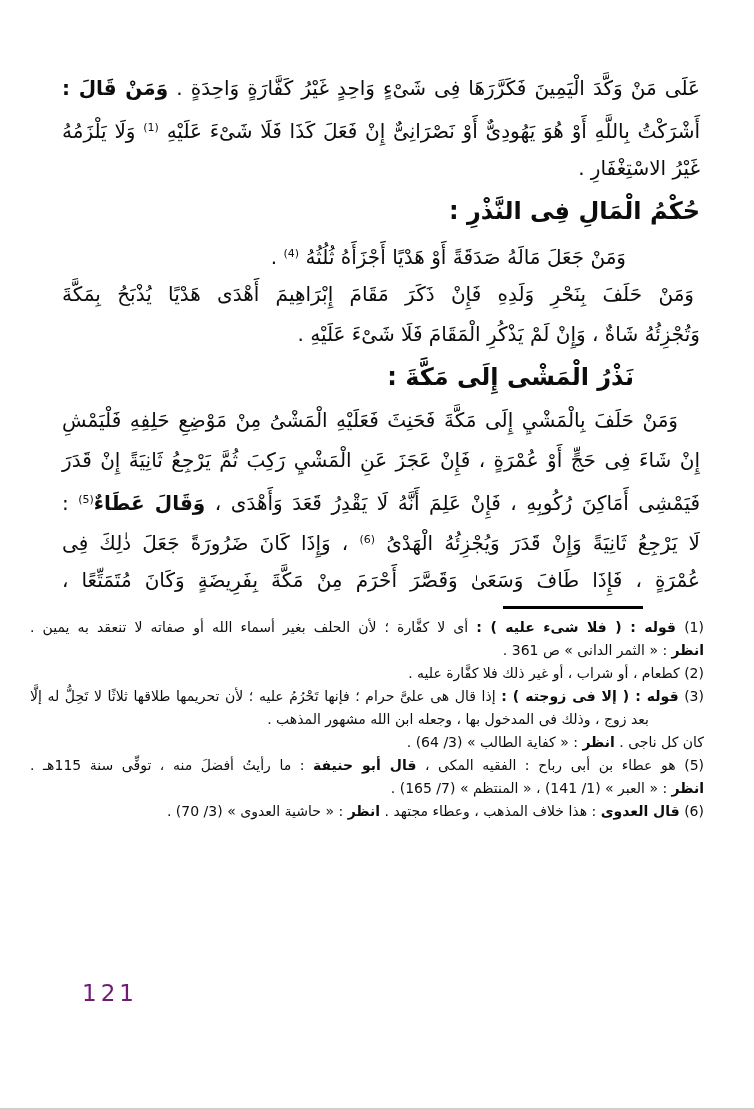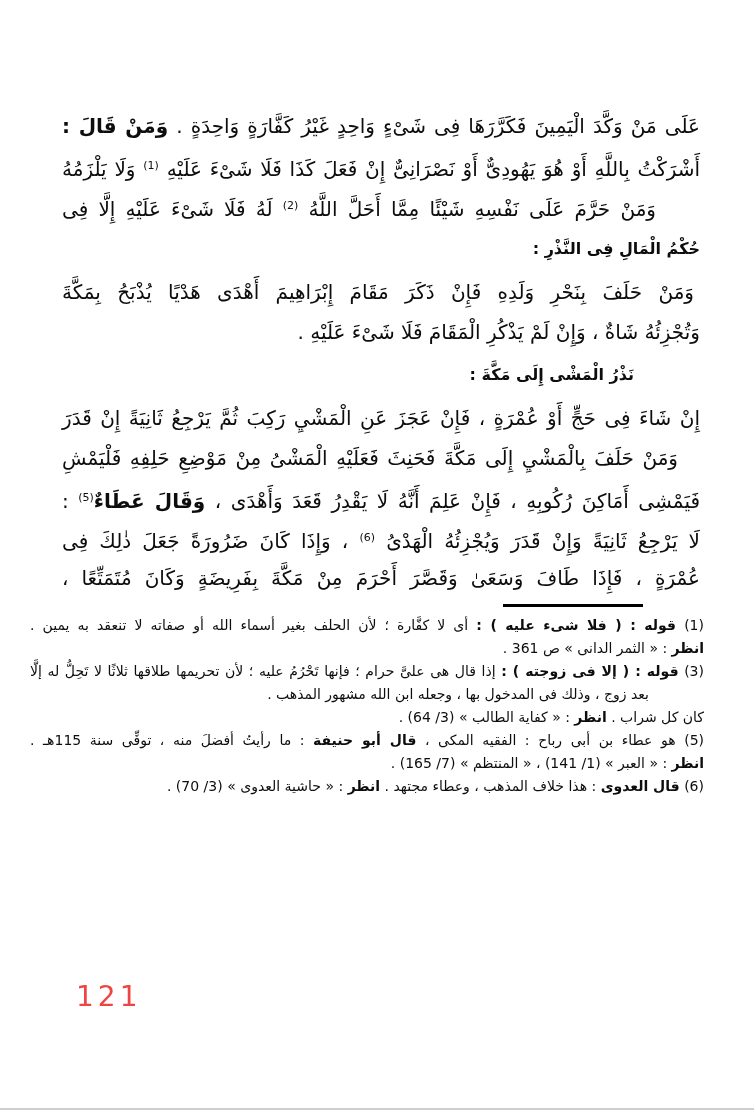--- a/index.html
+++ b/index.html
@@ -8,27 +8,27 @@
     position:relative;
     width:754px; height:1110px;
     background:#ffffff;
     color:#0d0d0d;
     font-family:"DejaVu Sans", sans-serif;
     overflow:hidden;
   }
   
   .main {
     direction:rtl;
-    padding:106px 54px 0 62px;
+    padding:68px 54px 0 62px;
     font-size:20px;
   }
   .ln { line-height:40px; height:40px; }
   .j { text-align:justify; text-align-last:justify; }
   .e { text-align:right; text-align-last:right; }
-  .hd { font-weight:bold; font-size:16px; line-height:46px; height:46px; text-align:right; }
+  .hd { font-weight:bold; font-size:24px; line-height:46px; height:46px; text-align:right; }
   .pr6  { padding-right:6px; }
   .pr22 { padding-right:22px; }
   .pr44 { padding-right:44px; }
   .pr55 { padding-right:55px; }
   .pr66 { padding-right:66px; }
   .pr74 { padding-right:74px; }
   .b { font-weight:bold; }
   .fnref {
     font-size:11px;
     vertical-align:7px;
@@ -45,65 +45,67 @@
   
   .footnotes {
     direction:rtl;
     padding:0 50px 0 30px;
     font-size:14px;
   }
   .fnln { line-height:23px; height:23px; }
   
   .pagenum {
     position:absolute;
-    left:76px; top:980px;
-    font-size:28px;
+    left:82px; top:980px;
+    font-size:23px;
     letter-spacing:4px;
-    color:#ef4444;
+    color:#701a75;
     direction:ltr;
   }
   .scan-edge {
     position:absolute; left:0; right:0; bottom:0;
     height:2px; background:#cfcfcf;
   }
 </style>
 </head>
 <body>
 
 <div class="page">
 
   <div class="main">
     <div class="ln j"><span>عَلَى مَنْ وَكَّدَ الْيَمِينَ فَكَرَّرَهَا فِى شَىْءٍ وَاحِدٍ غَيْرُ كَفَّارَةٍ وَاحِدَةٍ . </span><span class="b">وَمَنْ قَالَ :</span></div>
     <div class="ln j"><span>أَشْرَكْتُ بِاللَّهِ أَوْ هُوَ يَهُودِىٌّ أَوْ نَصْرَانِىٌّ إِنْ فَعَلَ كَذَا فَلَا شَىْءَ عَلَيْهِ </span><span class="fnref">(1)</span><span> وَلَا يَلْزَمُهُ</span></div>
+    <div class="ln e"><span>غَيْرُ الاسْتِغْفَارِ .</span></div>
 
-    <div class="ln j pr44"><span>وَمَنْ حَرَّمَ عَلَى نَفْسِهِ شَيْئًا مِمَّا أَحَلَّ اللَّهُ </span><span class="fnref">(2)</span><span> لَهُ فَلَا شَىْءَ عَلَيْهِ إِلَّا فِى</span></div>
 
     <div class="hd">حُكْمُ الْمَالِ فِى النَّذْرِ :</div>
 
+    <div class="ln e pr74"><span>وَمَنْ جَعَلَ مَالَهُ صَدَقَةً أَوْ هَدْيًا أَجْزَأَهُ ثُلُثُهُ </span><span class="fnref">(4)</span><span> .</span></div>
 
     <div class="ln j pr6"><span>وَمَنْ حَلَفَ بِنَحْرِ وَلَدِهِ فَإِنْ ذَكَرَ مَقَامَ إِبْرَاهِيمَ أَهْدَى هَدْيًا يُذْبَحُ بِمَكَّةَ</span></div>
     <div class="ln e"><span>وَتُجْزِئُهُ شَاةٌ ، وَإِنْ لَمْ يَذْكُرِ الْمَقَامَ فَلَا شَىْءَ عَلَيْهِ .</span></div>
 
     <div class="hd pr66">نَذْرُ الْمَشْى إِلَى مَكَّةَ :</div>
 
+    <div class="ln j pr22"><span>وَمَنْ حَلَفَ بِالْمَشْيِ إِلَى مَكَّةَ فَحَنِثَ فَعَلَيْهِ الْمَشْىُ مِنْ مَوْضِعِ حَلِفِهِ فَلْيَمْشِ</span></div>
     <div class="ln j"><span>إِنْ شَاءَ فِى حَجٍّ أَوْ عُمْرَةٍ ، فَإِنْ عَجَزَ عَنِ الْمَشْيِ رَكِبَ ثُمَّ يَرْجِعُ ثَانِيَةً إِنْ قَدَرَ</span></div>
-    <div class="ln j pr22"><span>وَمَنْ حَلَفَ بِالْمَشْيِ إِلَى مَكَّةَ فَحَنِثَ فَعَلَيْهِ الْمَشْىُ مِنْ مَوْضِعِ حَلِفِهِ فَلْيَمْشِ</span></div>
     <div class="ln j"><span>فَيَمْشِى أَمَاكِنَ رُكُوبِهِ ، فَإِنْ عَلِمَ أَنَّهُ لَا يَقْدِرُ قَعَدَ وَأَهْدَى ، </span><span class="b">وَقَالَ عَطَاءٌ</span><span class="fnref">(5)</span><span> :</span></div>
     <div class="ln j"><span>لَا يَرْجِعُ ثَانِيَةً وَإِنْ قَدَرَ وَيُجْزِئُهُ الْهَدْىُ </span><span class="fnref">(6)</span><span> ، وَإِذَا كَانَ ضَرُورَةً جَعَلَ ذٰلِكَ فِى</span></div>
     <div class="ln j"><span>عُمْرَةٍ ، فَإِذَا طَافَ وَسَعَىٰ وَقَصَّرَ أَحْرَمَ مِنْ مَكَّةَ بِفَرِيضَةٍ وَكَانَ مُتَمَتِّعًا ،</span></div>
   </div>
 
   <div class="fnsep"></div>
 
   <div class="footnotes">
     <div class="fnln j"><span>(1) </span><span class="b">قوله : ( فلا شىء عليه ) :</span><span> أى لا كفَّارة ؛ لأن الحلف بغير أسماء الله أو صفاته لا تنعقد به يمين .</span></div>
     <div class="fnln e"><span class="b">انظر</span><span> : « الثمر الدانى » ص 361 .</span></div>
+    <div class="fnln e"><span>(2) كطعام ، أو شراب ، أو غير ذلك فلا كفَّارة عليه .</span></div>
     <div class="fnln j"><span>(3) </span><span class="b">قوله : ( إلا فى زوجته ) :</span><span> إذا قال هى علىَّ حرام ؛ فإنها تَحْرُمُ عليه ؛ لأن تحريمها طلاقها ثلاثًا لا تَحِلُّ له إلَّا</span></div>
     <div class="fnln e pr55"><span>بعد زوج ، وذلك فى المدخول بها ، وجعله ابن الله مشهور المذهب .</span></div>
-    <div class="fnln e"><span>كان كل شراب . </span><span class="b">انظر</span><span> : « كفاية الطالب » (3/ 64) .</span></div>
+    <div class="fnln e"><span>كان كل ناجى . </span><span class="b">انظر</span><span> : « كفاية الطالب » (3/ 64) .</span></div>
     <div class="fnln j"><span>(5) هو عطاء بن أبى رباح : الفقيه المكى ، </span><span class="b">قال أبو حنيفة</span><span> : ما رأيتُ أفضلَ منه ، توفِّى سنة 115هـ .</span></div>
     <div class="fnln e"><span class="b">انظر</span><span> : « العبر » (1/ 141) ، « المنتظم » (7/ 165) .</span></div>
     <div class="fnln e"><span>(6) </span><span class="b">قال العدوى</span><span> : هذا خلاف المذهب ، وعطاء مجتهد . </span><span class="b">انظر</span><span> : « حاشية العدوى » (3/ 70) .</span></div>
   </div>
 
   <div class="pagenum">121</div>
 
   <div class="scan-edge"></div>
 
 </div>

